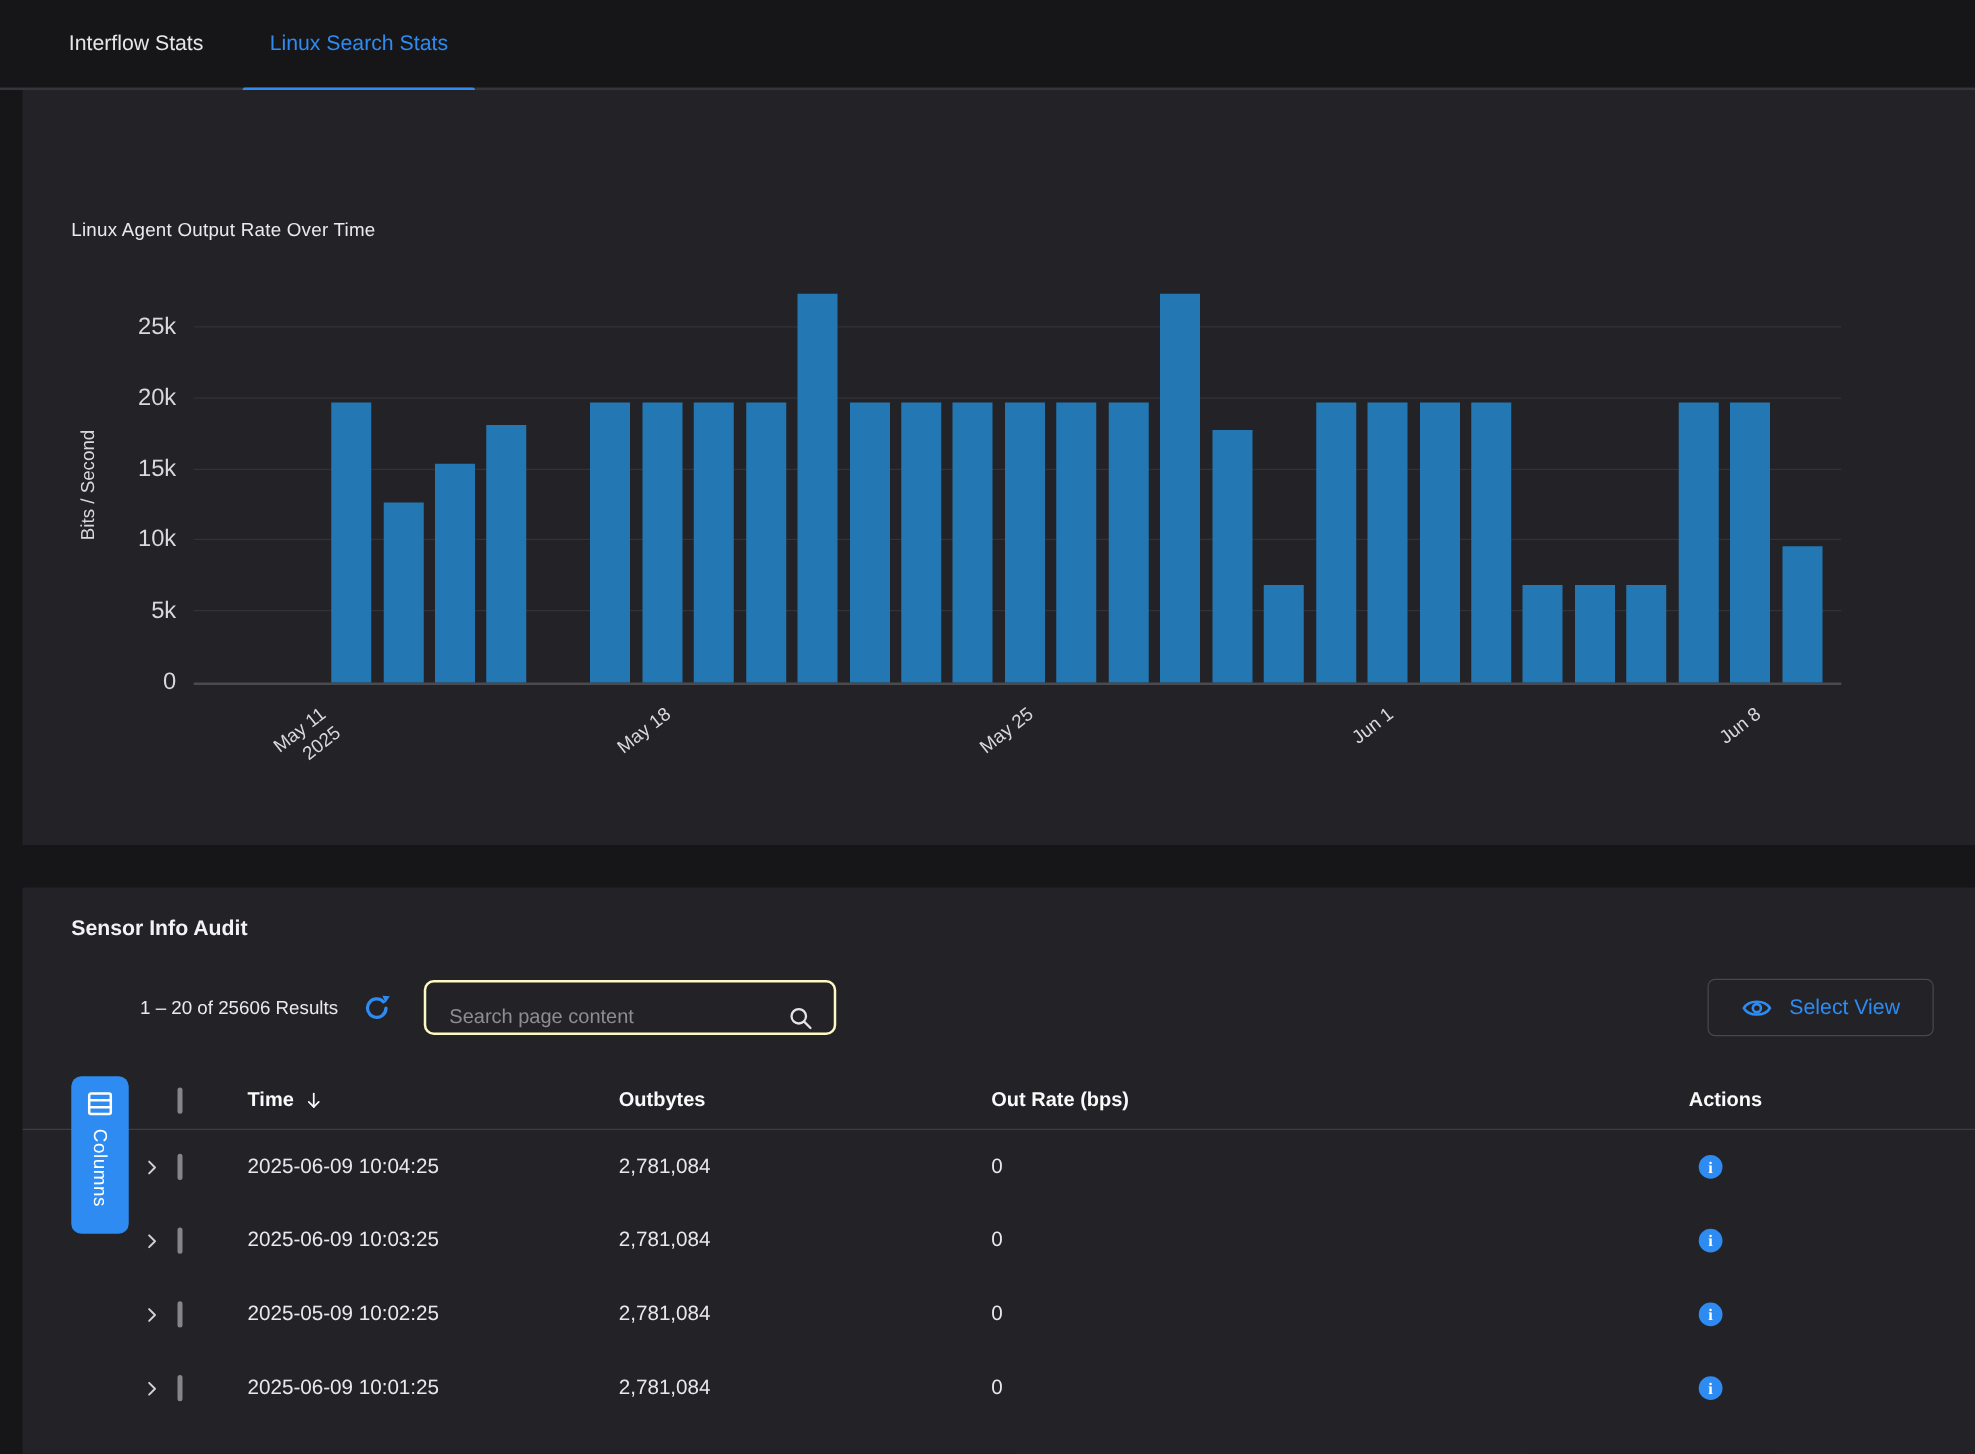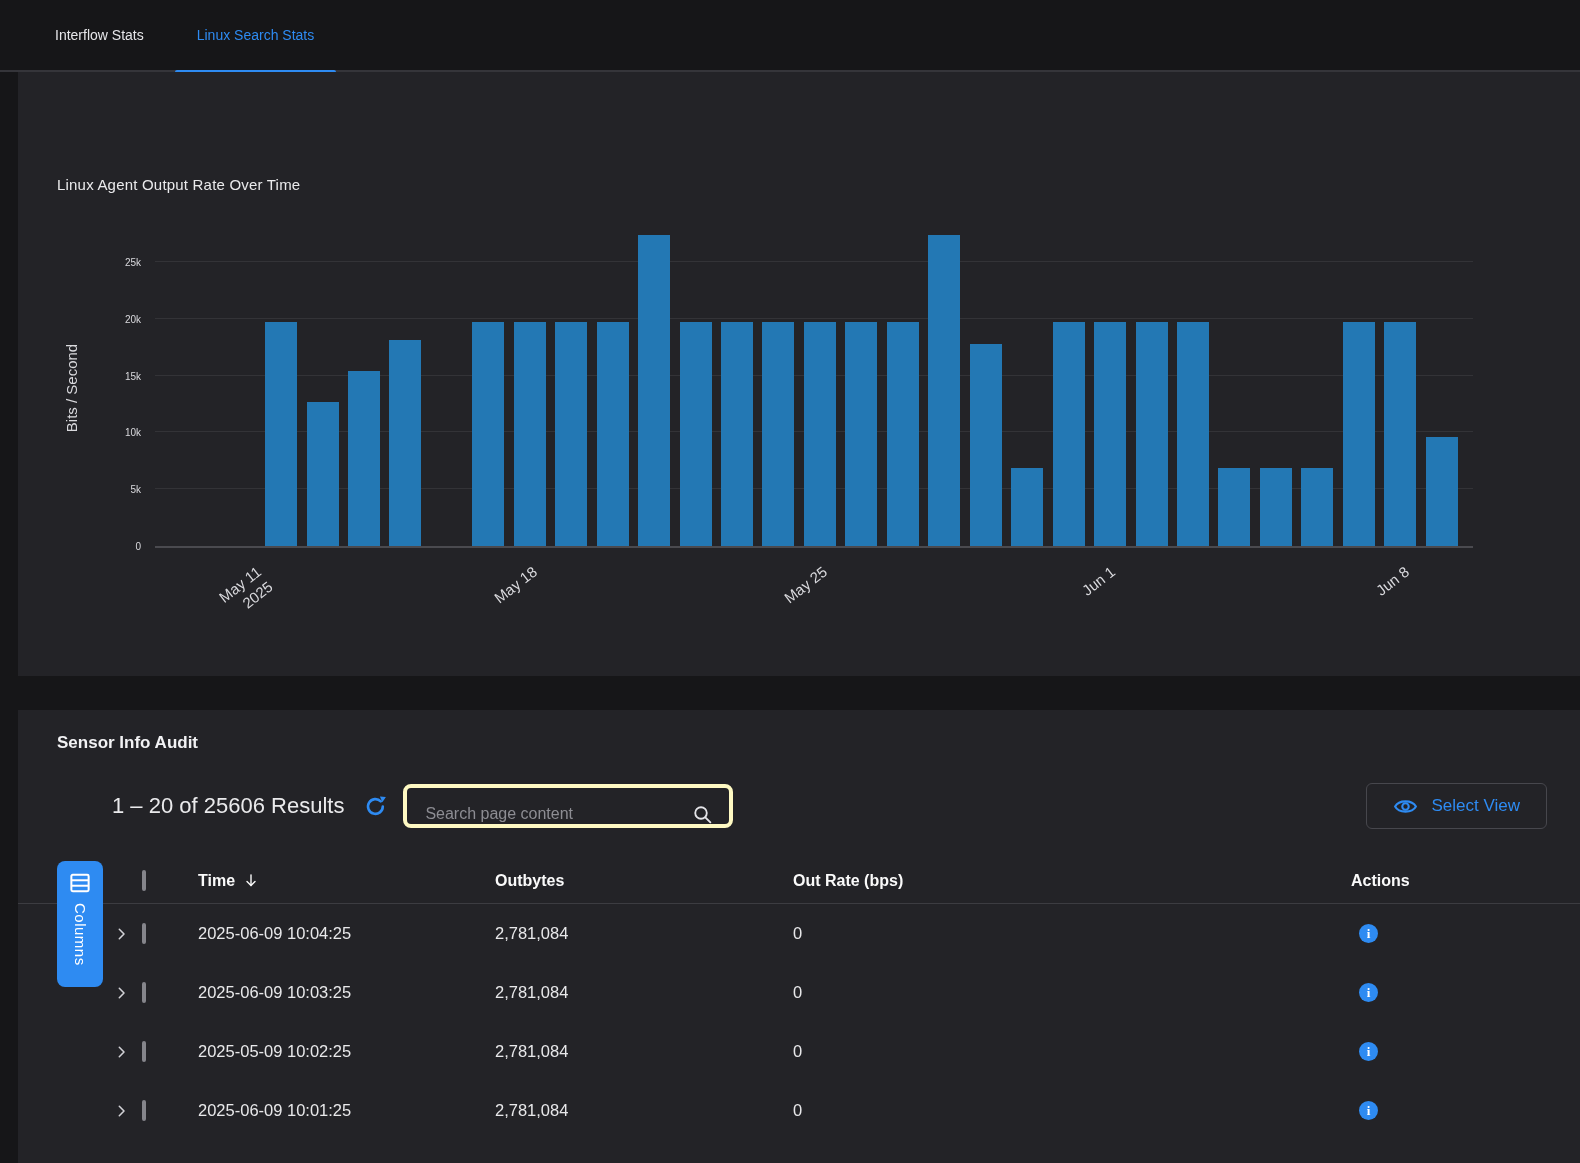--- a/index.html
+++ b/index.html
@@ -10,21 +10,21 @@
     color:#ececee;
   }
   
   .tabbar {
     height:72px; display:flex; align-items:center;
     padding-left:33px; border-bottom:2px solid #35353a;
     background:var(--page-bg,#161618);
   }
   .tab {
     position:relative; height:72px; display:flex; align-items:center;
-    padding:0 22px; margin-right:9px; font-size:14px; font-weight:500;
+    padding:0 22px; margin-right:9px; font-size:17px; font-weight:500;
     color:#e6e6e9; cursor:pointer;
   }
   .tab.active { color:var(--accent,#2e8bf2); }
   .tab.active::after {
     content:""; position:absolute; left:0; right:0; bottom:-3px;
     height:4px; background:var(--accent,#2e8bf2); border-radius:2px;
   }
   
   .panel { background:var(--panel-bg,#232327); margin-left:18px; }
   .chart-panel { height:604px; position:relative; }
@@ -37,37 +37,37 @@
     transform:translate(-50%,-50%) rotate(-90deg);
     font-size:15px; color:#d9d9dd; white-space:nowrap;
   }
   .plot {
     position:absolute; left:137px; top:156px; width:1318px; height:320px;
     border-bottom:2px solid #4a4a4f;
   }
   .gridline { position:absolute; left:0; right:0; height:1px; background:#333337; }
   .ytick {
     position:absolute; right:calc(100% + 14px); transform:translateY(50%);
-    font-size:10px; color:#d9d9dd; white-space:nowrap;
+    font-size:19px; color:#d9d9dd; white-space:nowrap;
   }
   .bar { position:absolute; bottom:0; width:2.43%; background:var(--bar-blue,#2378b4); }
   .xticks { position:absolute; left:137px; top:478px; width:1318px; height:120px; }
   .xtick {
     position:absolute; top:12px; white-space:nowrap; text-align:right;
     font-size:15px; color:#d9d9dd; line-height:19px;
     transform:translateX(-100%) rotate(-38deg); transform-origin:100% 0;
   }
   
   .audit-panel { margin-top:34px; height:517px; position:relative; overflow:hidden; }
   .audit-title { padding:23px 0 0 39px; font-size:17px; font-weight:600; color:#f2f2f4; }
   .controls { display:flex; align-items:center; height:46px; margin-top:30px; padding-right:33px; }
-  .results { margin-left:94px; font-size:22px; color:#eaeaec; }
+  .results { margin-left:94px; font-size:15px; color:#eaeaec; }
   .refresh-btn { margin-left:19px; width:24px; height:24px; display:flex; align-items:center; justify-content:center; cursor:pointer; }
   .searchbox {
-    margin-left:16px; width:330px; height:44px; border:4px solid #fef9c3;
+    margin-left:26px; width:330px; height:44px; border:2px solid #fef9c3;
     border-radius:8px; display:flex; align-items:center; padding:16px 16px 0 18px;
     background:transparent;
   }
   .searchbox input {
     flex:1; background:transparent; border:none; outline:none;
     font-size:16px; color:#ececee; font-family:inherit;
   }
   .searchbox input::placeholder { color:#8d8d93; }
   .spacer { flex:1; }
   .btn {

